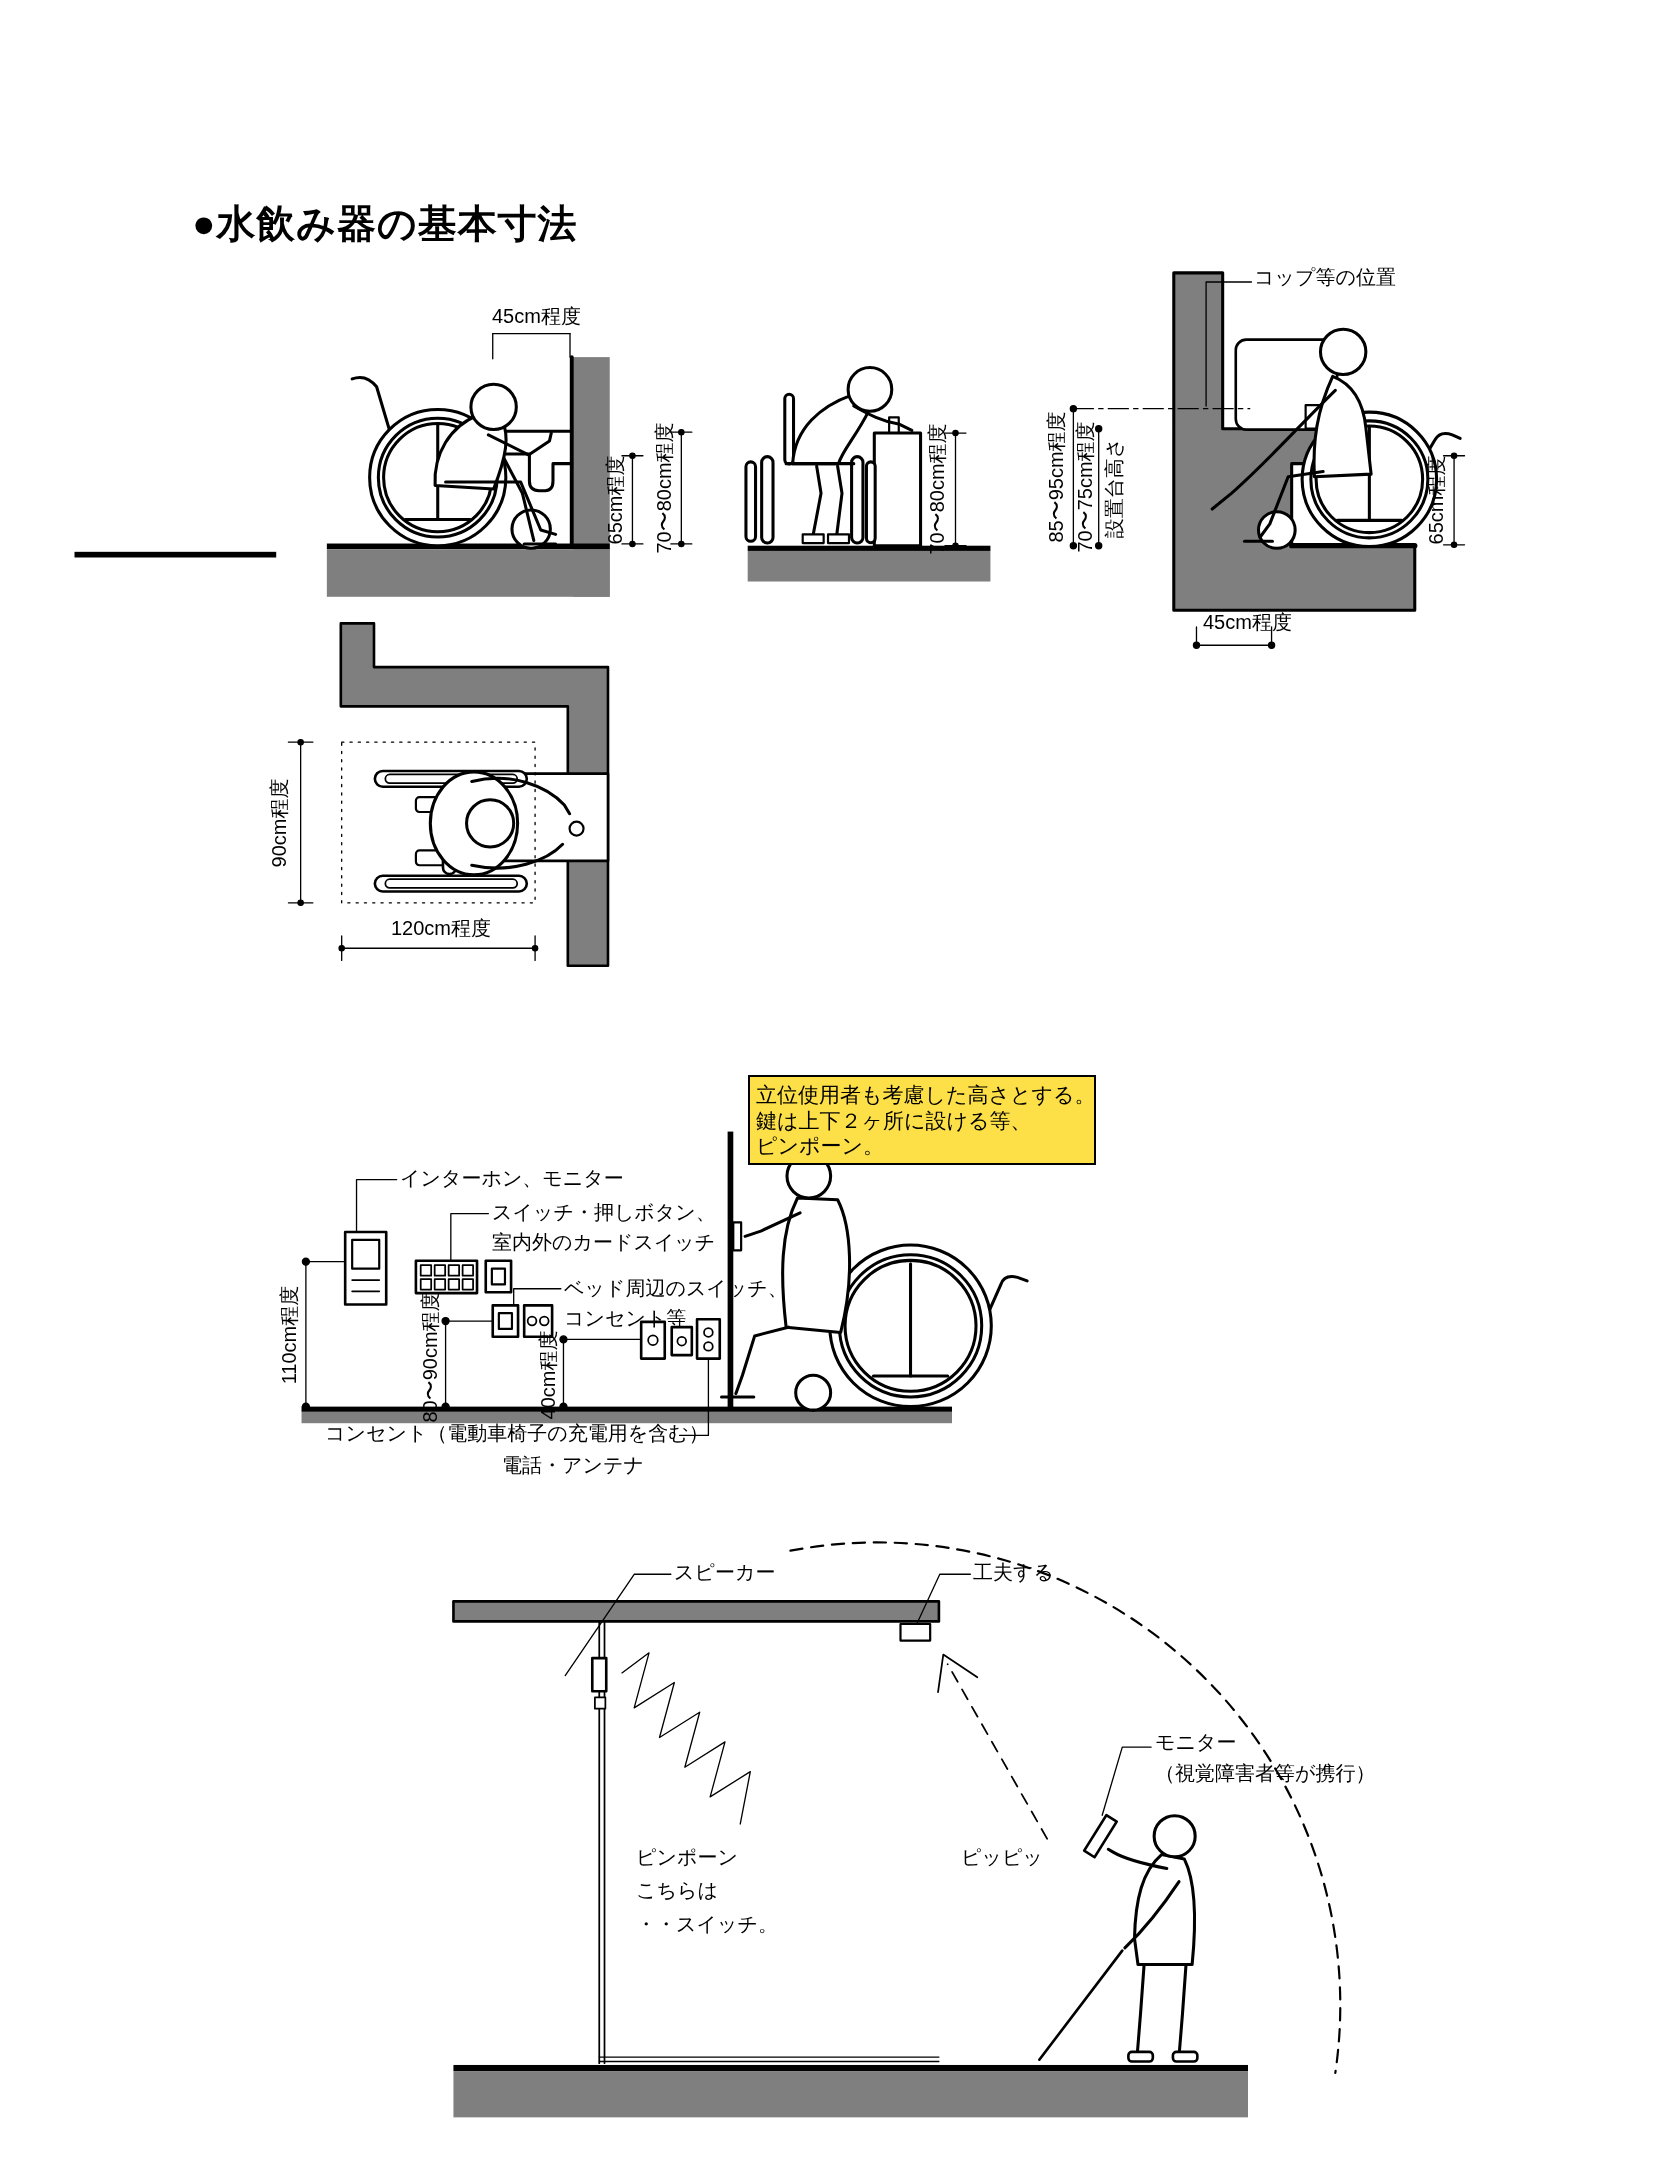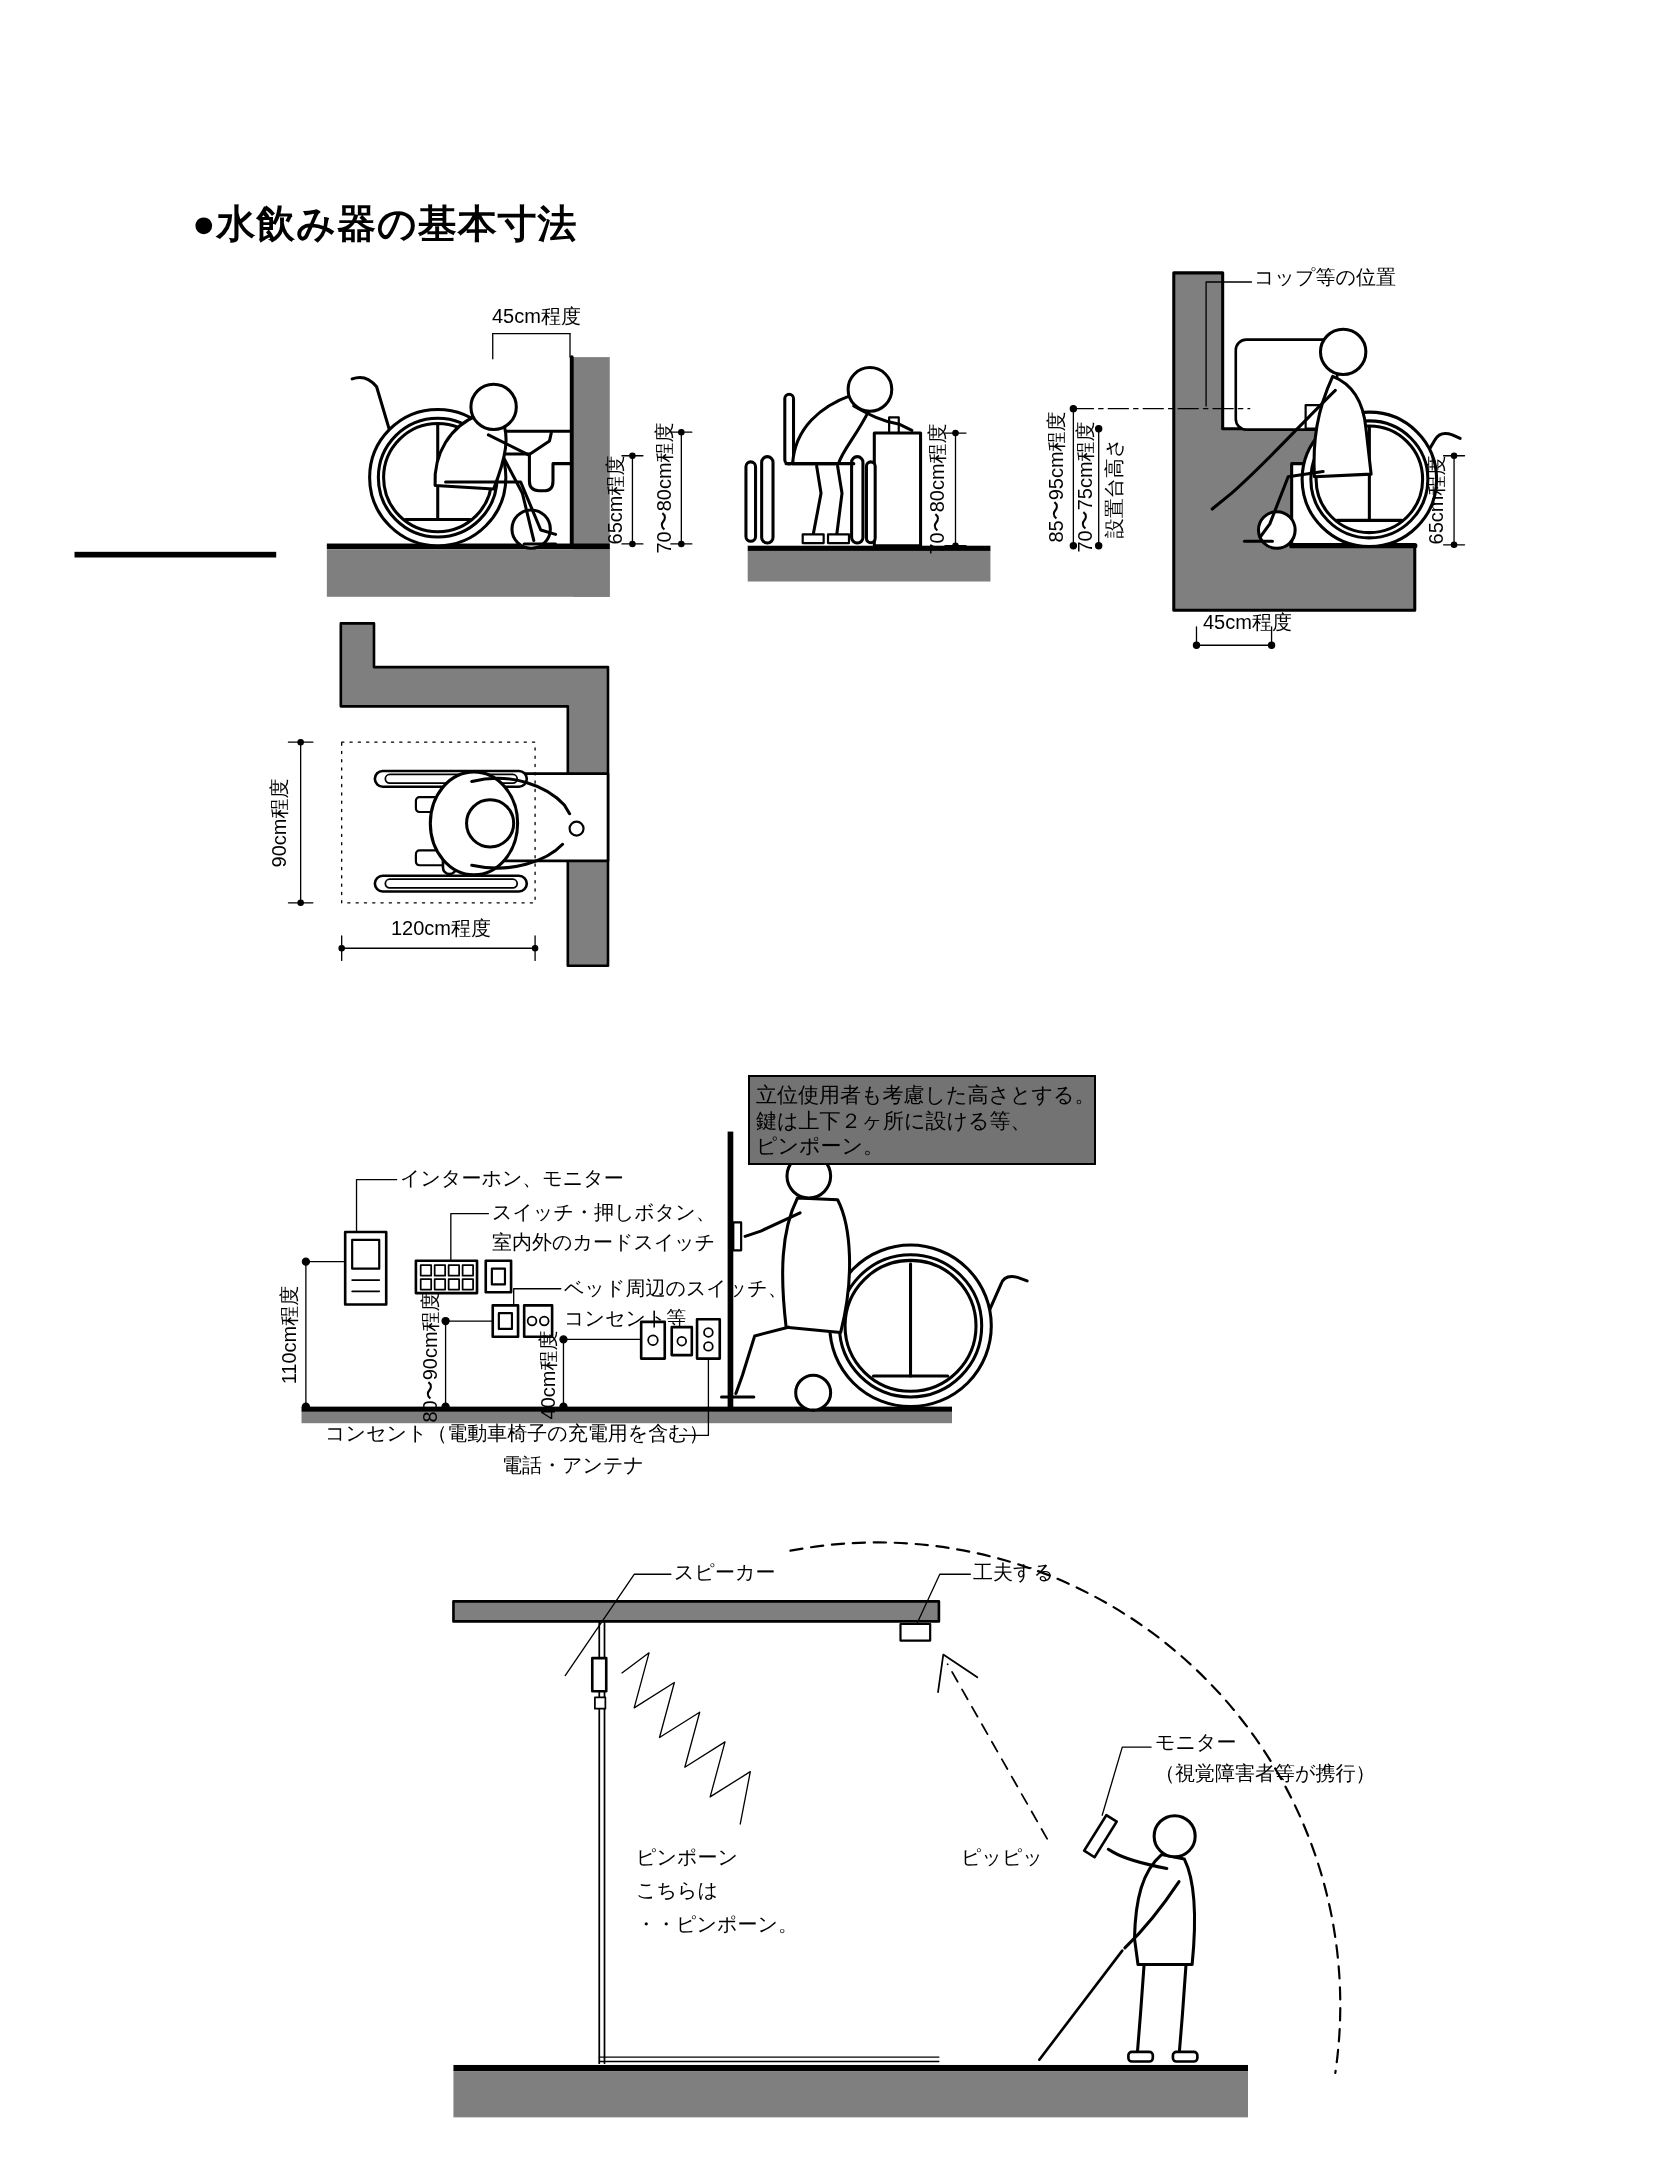--- a/index.html
+++ b/index.html
@@ -7,21 +7,21 @@
     width:1677px;height:2371px;background:#ffffff;position:relative;
     font-family:"Liberation Sans","DejaVu Sans",sans-serif;color:#000;
   }
   .page{position:absolute;left:0;top:0;width:1677px;height:2371px;overflow:hidden;}
   .art{position:absolute;left:0;top:0;width:1677px;height:2371px;}
   .lbl{position:absolute;white-space:nowrap;font-size:20px;line-height:1.05;color:#000;}
   .title{font-size:39px;font-weight:bold;letter-spacing:0.9px;}
   .vtext{transform:translate(-50%,-50%) rotate(-90deg);transform-origin:center center;}
   .note-box{
     position:absolute;left:748px;top:1075px;width:334px;
-    border:2.2px solid #000;padding:5.2px 4.4px 4.4px 6.1px;background:#737373;
+    border:2.2px solid #000;padding:5.2px 4.4px 4.4px 6.1px;background:#fde047;
     font-size:21px;line-height:1.22;white-space:nowrap;
   }
 </style>
 </head>
 <body>
 
 <div class="page">
 
 <svg class="art" viewBox="0 0 3840 5431">
 
@@ -357,17 +357,17 @@
 <div class="lbl vtext" style="left:548px;top:1375px">40cm程度</div>
 <div class="lbl" style="left:325px;top:1423px">コンセント（電動車椅子の充電用を含む）</div>
 <div class="lbl" style="left:502px;top:1455px">電話・アンテナ</div>
 
 <div class="lbl" style="left:674px;top:1562px">スピーカー</div>
 <div class="lbl" style="left:973px;top:1562px">工夫する</div>
 <div class="lbl" style="left:1155px;top:1732px">モニター</div>
 <div class="lbl" style="left:1155px;top:1763px">（視覚障害者等が携行）</div>
 <div class="lbl" style="left:636px;top:1847px">ピンポーン</div>
 <div class="lbl" style="left:636px;top:1880px">こちらは</div>
-<div class="lbl" style="left:636px;top:1914px">・・ピンポーン。</div>
+<div class="lbl" style="left:636px;top:1914px">・・スイッチ。</div>
 <div class="lbl" style="left:961px;top:1847px">ピッピッ</div>
 
 </div>
 
 
 </body></html>

